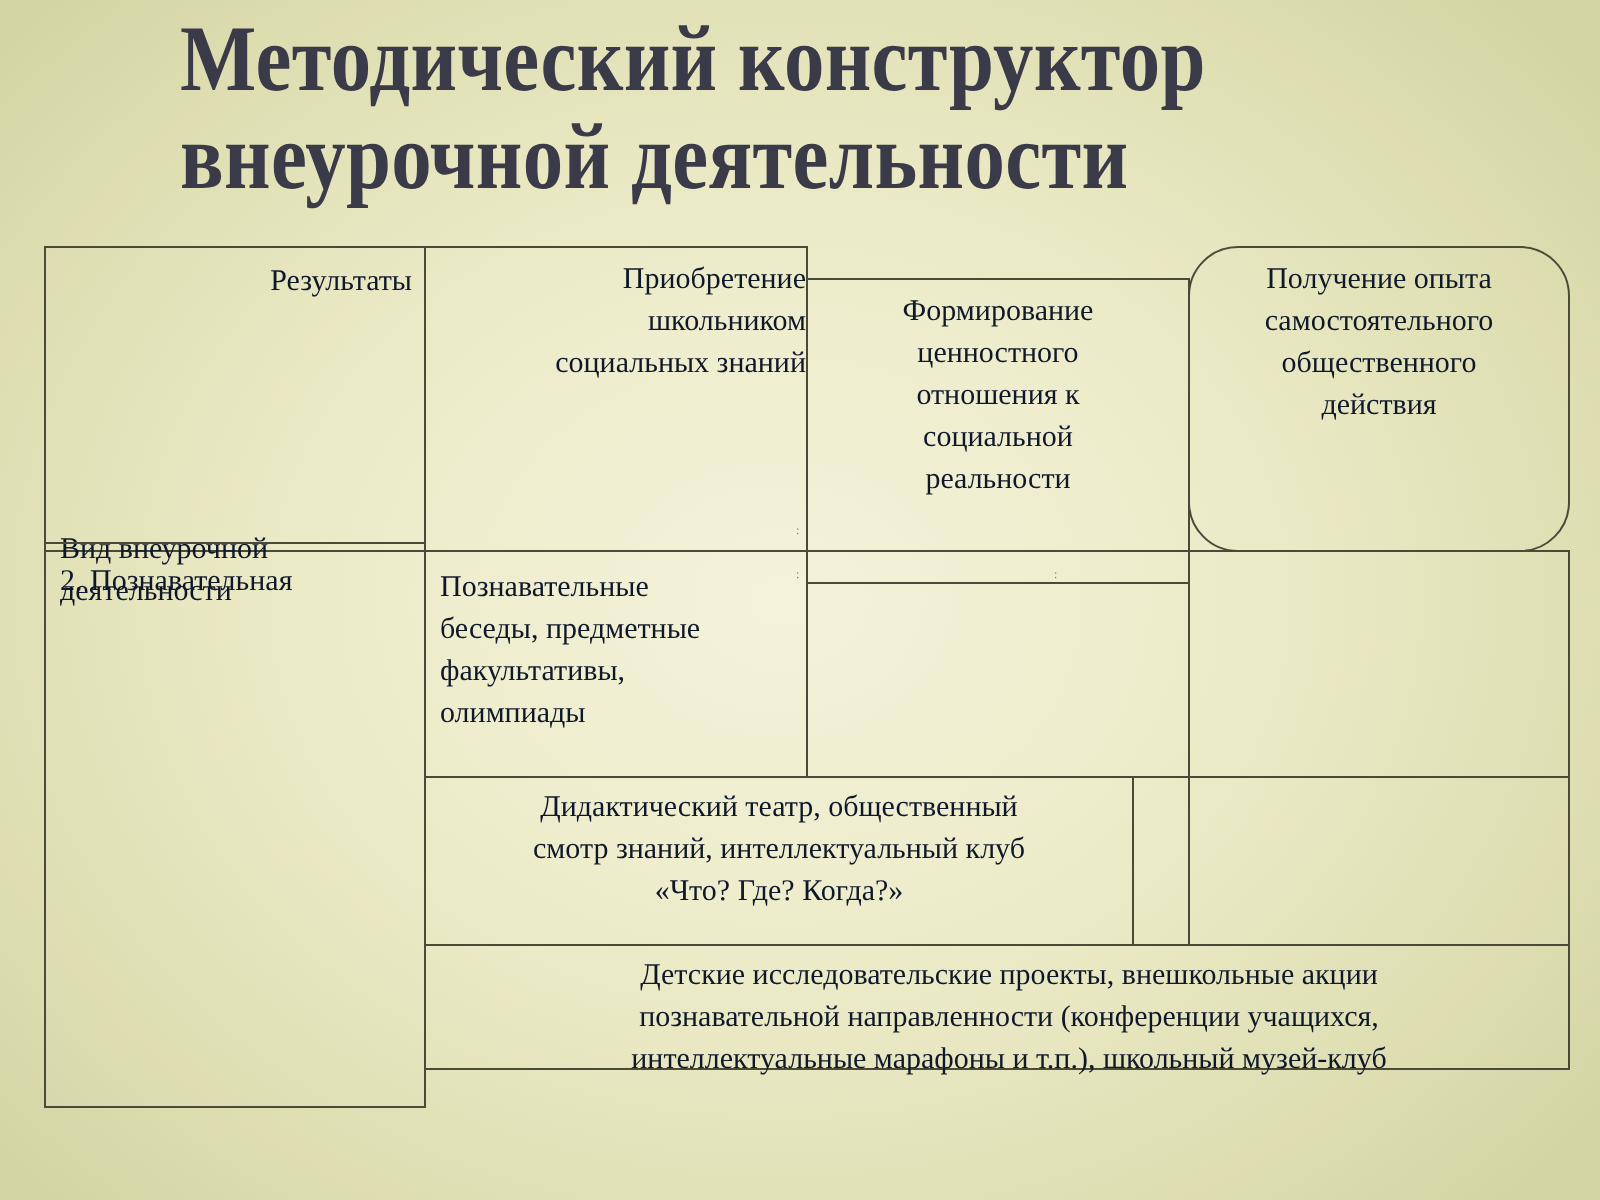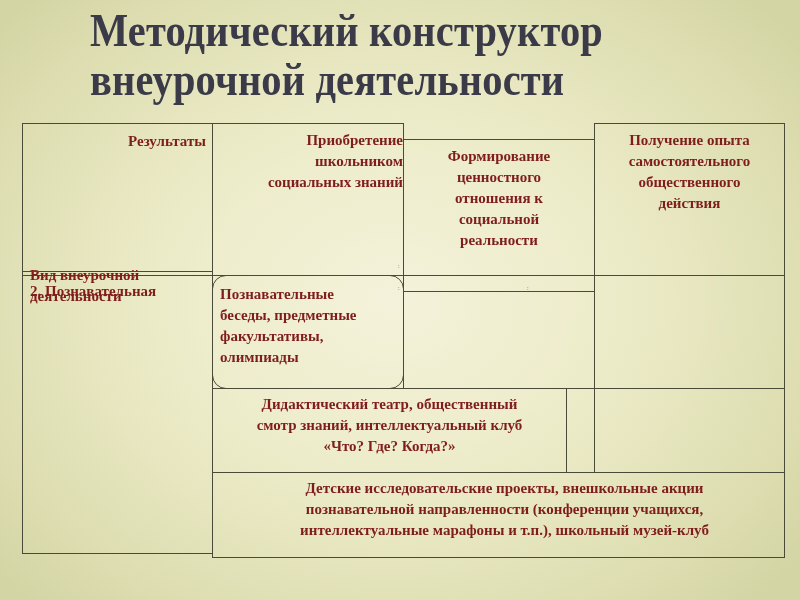--- a/index.html
+++ b/index.html
@@ -30,40 +30,40 @@
   .tbl {
     position: absolute;
     left: 22px;
     top: 123px;
     width: 763px;
     height: 435px;
   }
   .cell {
     position: absolute;
     border: 1.5px solid #4a4a38;
-    font-weight: bold;
+    font-weight: normal;
     font-size: 15px;
     line-height: 21px;
-    color: #7f1d1d;
+    color: #0f172a;
   }
   .center { text-align: center; }
   .txt { display: block; white-space: pre-line; }
 
   
   .c-corner   { left: 0;   top: 0;   width: 191px; height: 153px; }
   .c-h1       { left: 190px; top: 0; width: 192px; height: 153px; text-align: right; }
   .c-h2       { left: 381px; top: 16px; width: 192px; height: 153px; }
-  .c-h3       { left: 572px; top: 0; width: 191px; height: 153px; }
+  .c-h3       { left: 572px; top: 0; width: 191px; height: 153px; border-radius: 25px; }
   .c-rowlabel { left: 0;   top: 148px; width: 191px; height: 283px; }
-  .c-r1a      { left: 190px; top: 152px; width: 192px; height: 114px; border-radius: 14px; }
+  .c-r1a      { left: 190px; top: 152px; width: 192px; height: 114px; }
   .c-r1b      { left: 381px; top: 152px; width: 192px; height: 114px; }
   .c-r1c      { left: 572px; top: 152px; width: 191px; height: 114px; }
   .c-r2a      { left: 190px; top: 265px; width: 355px; height: 85px; }
   .c-r2b      { left: 572px; top: 265px; width: 191px; height: 85px; }
-  .c-r3       { left: 190px; top: 349px; width: 573px; height: 86px; padding-left: 12px; }
+  .c-r3       { left: 190px; top: 349px; width: 573px; height: 63px; padding-left: 12px; }
 
   .corner-top { position: absolute; right: 6px; top: 7px; text-align: right; }
   .corner-bot { position: absolute; left: 7px; top: 95px; text-align: left; margin-top: 46px; }
   .c-h1 .txt, .c-h2 .txt, .c-h3 .txt { padding-top: 6px; }
   .c-rowlabel .txt { padding: 9px 0 0 7px; }
   .c-r1a .txt { padding: 8px 0 0 7px; }
   .c-r2a .txt { padding-top: 5px; }
   .c-r3 .txt { padding-top: 5px; }
 
   .dots {

